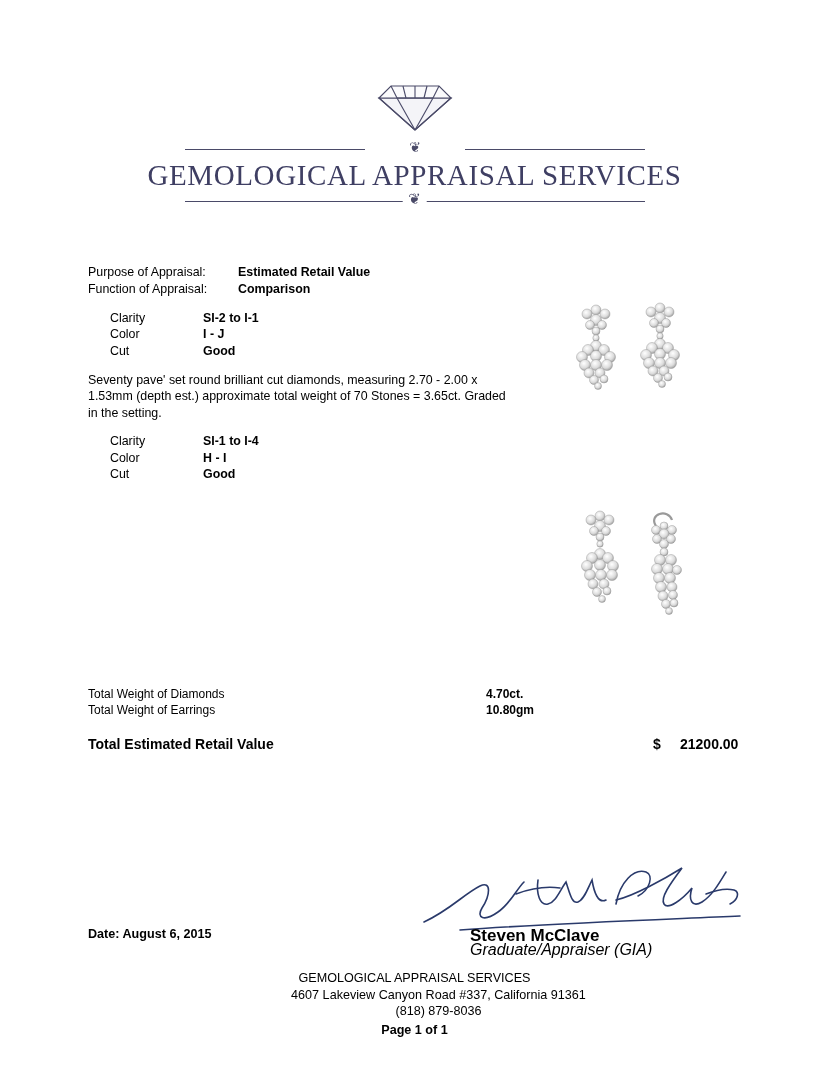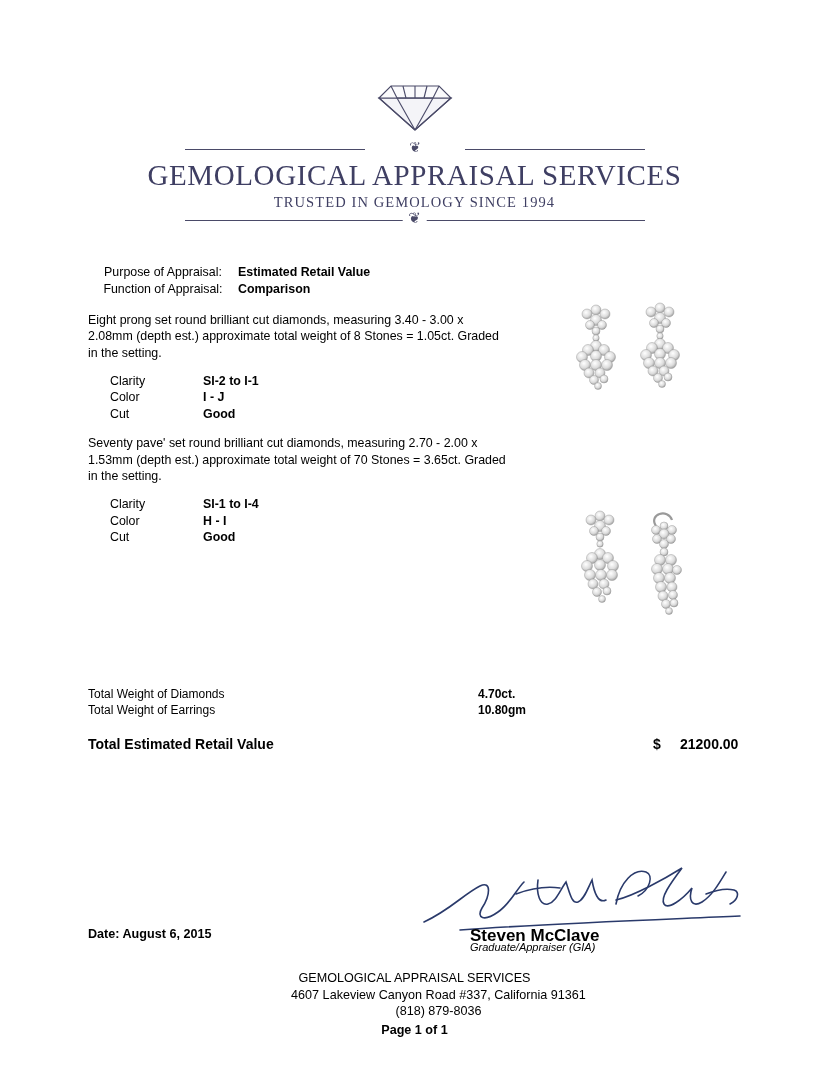--- a/index.html
+++ b/index.html
@@ -104,21 +104,20 @@
     position: absolute;
     left: 88px;
     top: 264px;
     width: 420px;
     font-size: 12.4px;
     line-height: 16.4px;
   }
   .kv-row {
     display: flex;
     margin-bottom: 1px;
-    text-align: center;
   }
   .kv-label { width: 150px; }
   .kv-value { font-weight: bold; }
 
   .para {
     margin-top: 14px;
     width: 418px;
   }
   .para.tight { margin-top: 13px; }
 
@@ -140,21 +139,21 @@
     width: 660px;
     font-size: 12px;
     line-height: 16.4px;
   }
   .totals .t-row {
     position: relative;
     height: 16px;
   }
   .totals .t-val {
     position: absolute;
-    left: 390px;
+    left: 398px;
     font-weight: bold;
   }
   .grand {
     position: absolute;
     left: 88px;
     top: 736px;
     width: 660px;
     font-size: 14px;
     font-weight: bold;
   }
@@ -180,21 +179,21 @@
     position: absolute;
     left: 470px;
     top: 926px;
     font-size: 17px;
     font-weight: bold;
   }
   .sig-title {
     position: absolute;
     left: 470px;
     top: 941px;
-    font-size: 11px;
+    font-size: 16px;
     font-style: italic;
   }
   .date-line {
     position: absolute;
     left: 88px;
     top: 927px;
     font-size: 12.6px;
     font-weight: bold;
   }
 
@@ -237,41 +236,39 @@
       </svg>
     </span>
 
     <div class="rule-row">
       <div class="line left"></div>
       <div class="line right"></div>
       <div class="flourish">❦</div>
     </div>
 
     <div class="company-name">GEMOLOGICAL APPRAISAL SERVICES</div>
-    <div class="tagline">TRUSTED IN GEMOLOGY SINCE 1994</div>
 
     <div class="rule-row2">
       <div class="line"></div>
       <div class="flourish2">❦</div>
     </div>
   </div>
 
   <div class="body-text">
 
     <div class="kv-row">
       <div class="kv-label">Purpose of Appraisal:</div>
       <div class="kv-value">Estimated Retail Value</div>
     </div>
     <div class="kv-row">
       <div class="kv-label">Function of Appraisal:</div>
       <div class="kv-value">Comparison</div>
     </div>
 
 
-    <div class="para">Eight prong set round brilliant cut diamonds, measuring 3.40 - 3.00 x 2.08mm (depth est.) approximate total weight of 8 Stones = 1.05ct. Graded in the setting.</div>
 
     <div class="spec-table">
       <div class="spec-row">
         <div class="spec-label">Clarity</div>
         <div class="spec-value">SI-2 to I-1</div>
       </div>
       <div class="spec-row">
         <div class="spec-label">Color</div>
         <div class="spec-value">I - J</div>
       </div>

